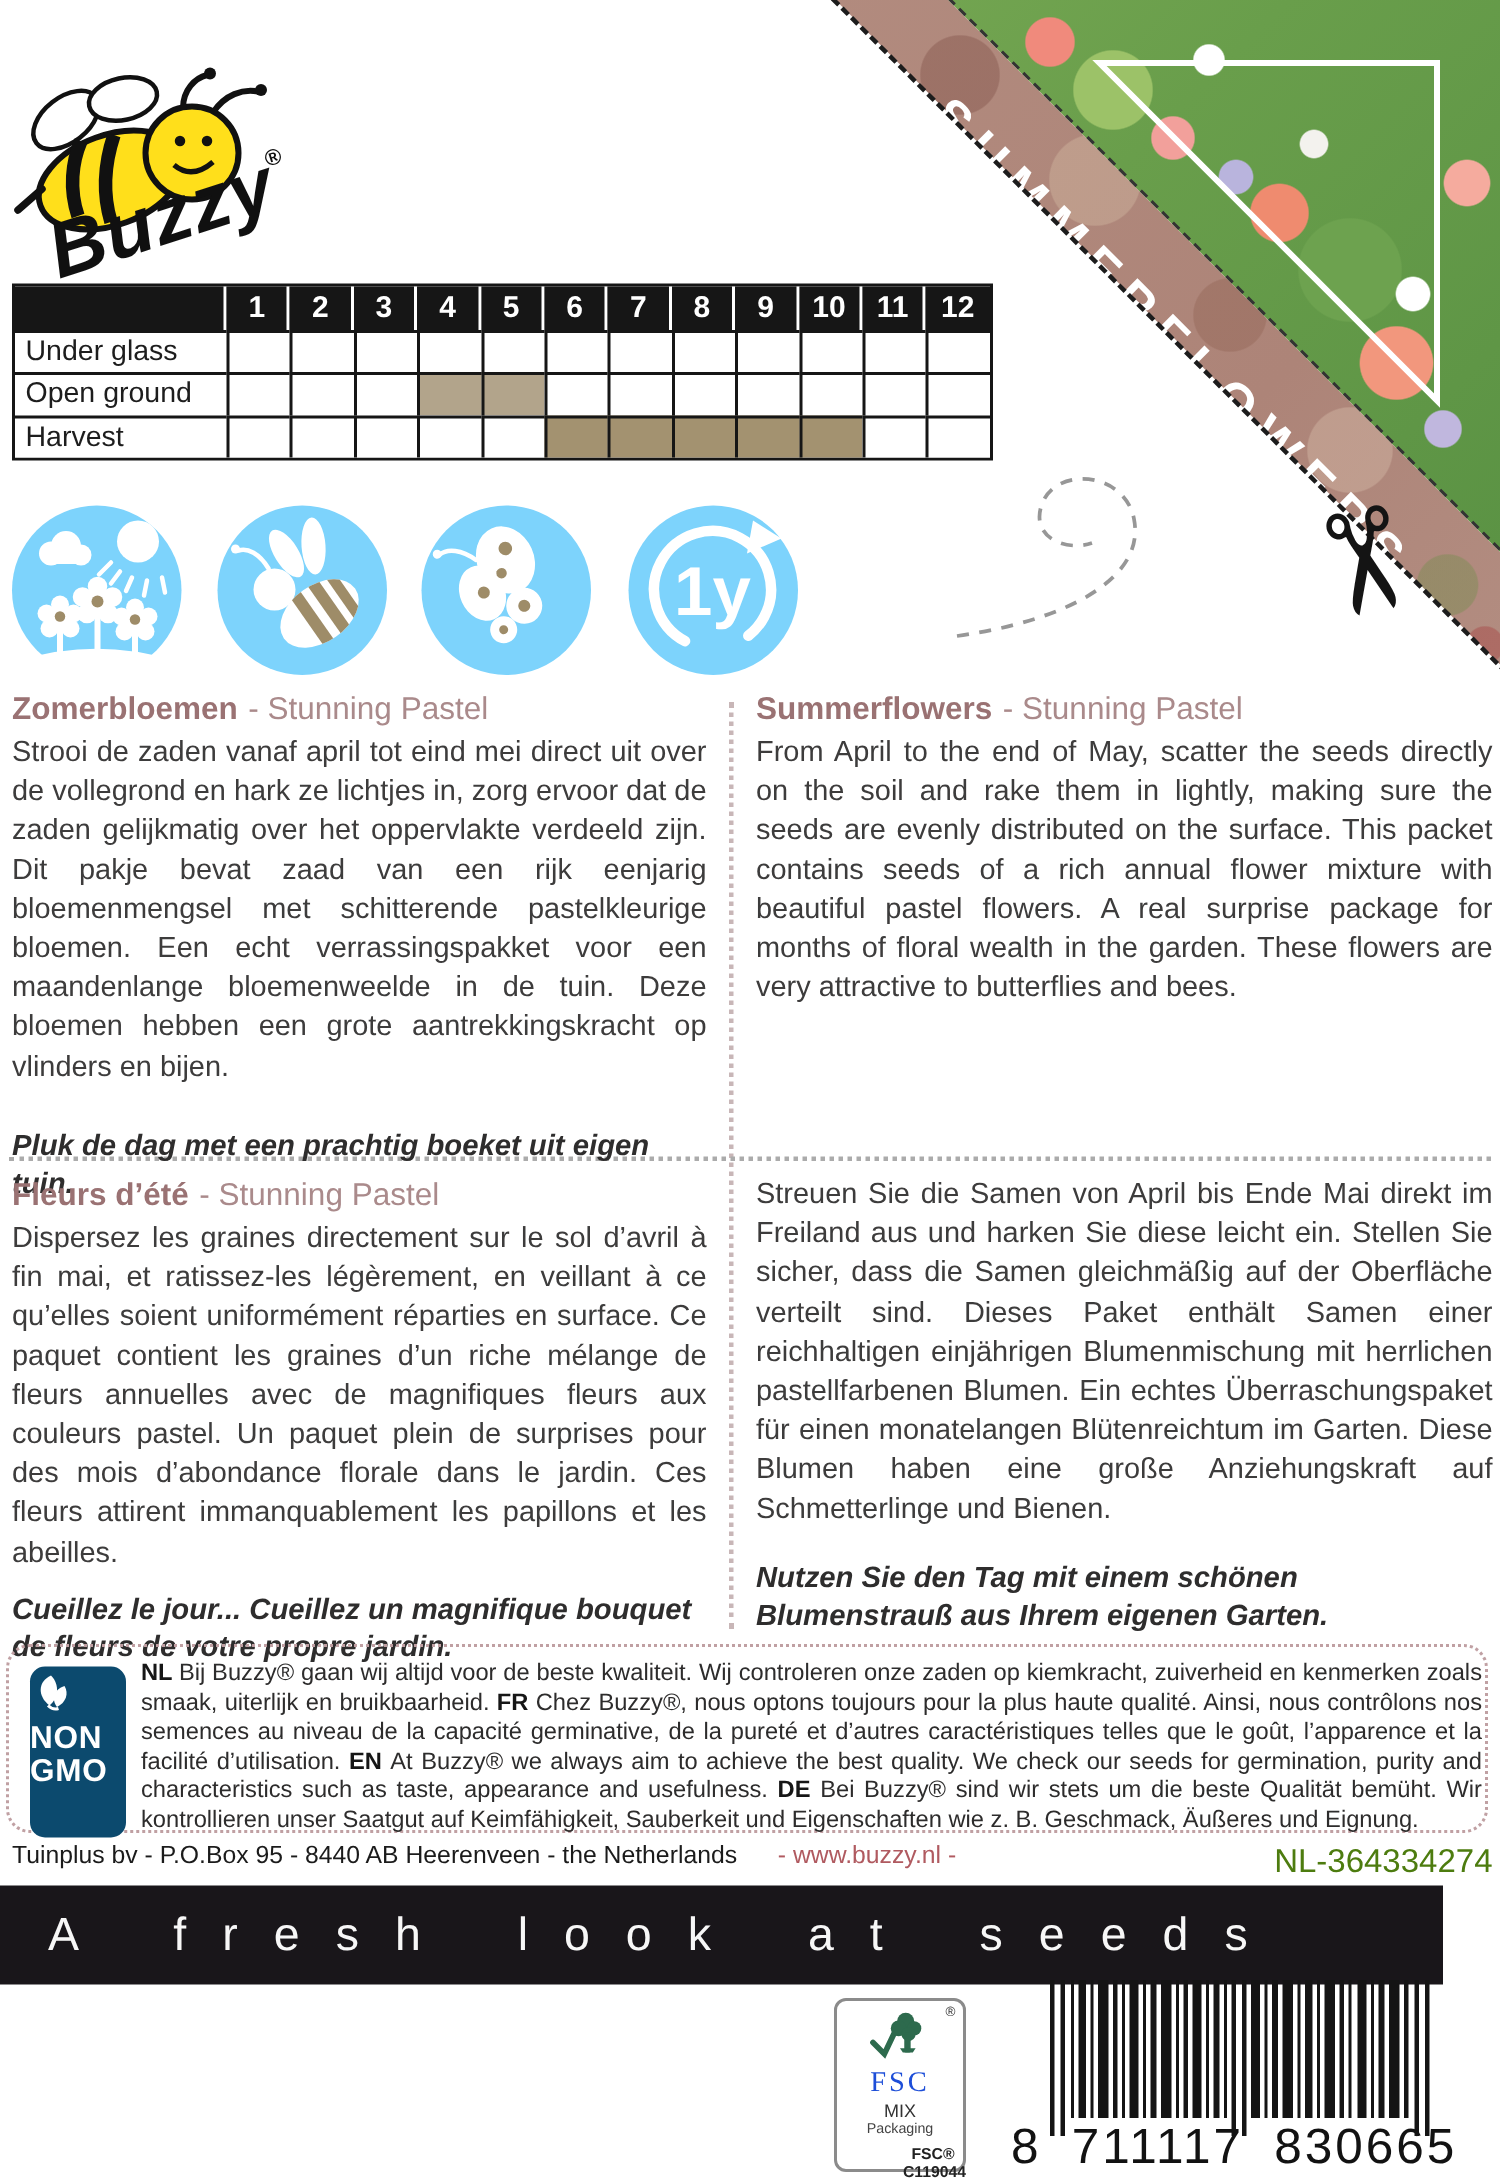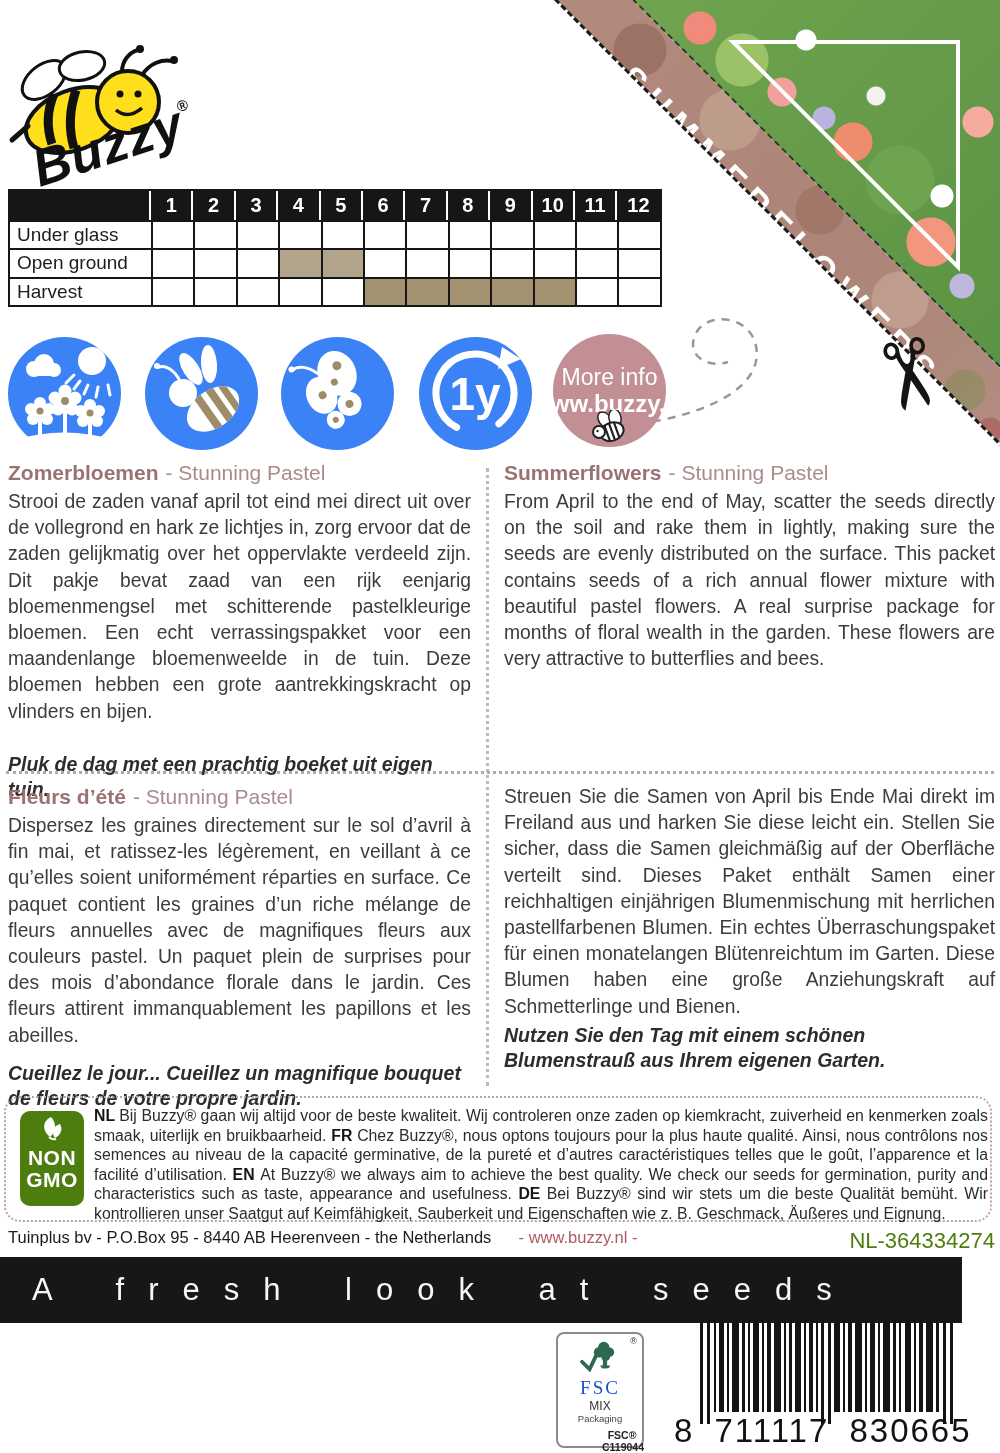--- a/index.html
+++ b/index.html
@@ -59,21 +59,21 @@
   .cal-cell{box-sizing:border-box;}
   .cal-head{background:#161616;color:#fff;font-weight:bold;font-size:20px;
     display:flex;align-items:center;justify-content:center;border-right:2px solid #fff;}
   .cal-head.no-sep{border-right:none;}
   .cal-label{font-size:19px;color:#1d1d1d;padding-left:7px;display:flex;align-items:center;
     border-top:2px solid #161616;background:#fff;}
   .cal-data{border-top:2px solid #161616;border-left:2px solid #161616;background:#fff;}
 
   
   .icon-circle{position:absolute;width:113px;height:113px;border-radius:50%;
-    background:#3b82f6;z-index:2;}
+    background:#7dd3fc;z-index:2;}
   .more-info{position:absolute;left:553px;top:334px;width:113px;height:113px;border-radius:50%;
     background:#c28f94;z-index:3;display:flex;flex-direction:column;align-items:center;
     justify-content:center;text-align:center;color:#fff;padding-top:0;}
   .mi-1{font-size:23px;line-height:26px;}
   .mi-2{font-size:24px;font-weight:bold;line-height:27px;}
   .bee-path{position:absolute;left:560px;top:300px;z-index:2;}
   .mi-bee{position:absolute;left:38px;top:76px;}
 
   
   .lang-block{position:absolute;z-index:2;}
@@ -83,32 +83,32 @@
   .block-de{left:504px;top:784px;width:491px;}
   .bh{margin:0 0 3px 0;font-size:21px;font-weight:normal;line-height:26px;}
   .bt{font-weight:bold;color:#9a7273;}
   .bs{color:#aa8a8b;margin-left:7px;}
   .bbody{margin:0;font-size:19.3px;line-height:26.2px;color:#3d3c3c;text-align:justify;}
   .tagline{margin:0;font-size:19.5px;line-height:25px;color:#2e2d2d;
     font-style:italic;font-weight:bold;}
   .block-nl .tagline{margin-top:27px;}
   .block-en .tagline{margin-top:40px;}
   .block-fr .tagline{margin-top:12px;}
-  .block-de .tagline{margin-top:3px;}
+  .block-de .tagline{margin-top:20px;}
 
   .divider-v{position:absolute;left:486px;top:468px;height:618px;width:0;
     border-left:3px dotted #c8b6b7;z-index:1;}
   .divider-h{position:absolute;left:6px;top:771px;width:988px;height:0;
     border-top:3px dotted #ababab;z-index:1;}
 
   
   .quality-box{position:absolute;left:4px;top:1096px;width:988px;height:126px;
     border:2px dotted #c0a0a3;border-radius:16px;box-sizing:border-box;z-index:2;}
-  .gmo-badge{position:absolute;left:14px;top:13px;width:64px;height:95px;border-radius:10px;
-    background:#4d7c0f;color:#fff;text-align:center;}
+  .gmo-badge{position:absolute;left:14px;top:13px;width:64px;height:114px;border-radius:10px;
+    background:#0c4a6e;color:#fff;text-align:left;}
   .gmo-line{font-size:21px;font-weight:bold;line-height:22px;letter-spacing:.5px;}
   .quality-text{position:absolute;left:88px;top:8px;width:894px;margin:0;
     font-size:15.8px;line-height:19.6px;color:#2d2c2c;text-align:justify;}
   .quality-text b{color:#161616;}
 
   
   .footer-address{position:absolute;left:8px;top:1228px;font-size:16.5px;color:#1b1b1b;z-index:2;}
   .footer-site{position:absolute;left:578px;top:1228px;transform:translateX(-50%);
     font-size:16.5px;color:#b05a60;z-index:2;}
   .footer-article{position:absolute;right:5px;top:1228px;font-size:22px;color:#4d7c0f;z-index:2;}
@@ -326,34 +326,20 @@
       <circle cx="56" cy="56" r="39" fill="none" stroke="#fff" stroke-width="7" stroke-dasharray="200 45" transform="rotate(118 56 56)" stroke-linecap="round"></circle>
       <polygon points="83,10 102,22 79,32" fill="#fff"></polygon>
       <text x="56" y="73" text-anchor="middle" font-size="46" font-weight="bold" fill="#fff" font-family="Liberation Sans, sans-serif">1y</text>
     </svg>
   </div>
 
   <svg class="bee-path" width="240" height="160">
     <path d="M78,124 C150,114 204,86 196,46 C190,14 142,10 134,38 C128,58 150,68 168,62" stroke="#979797" stroke-width="2.5" stroke-dasharray="8 7" fill="none"></path>
   </svg>
 
-  <div class="more-info">
-    <div class="mi-1">More info</div>
-    <div class="mi-2">www.buzzy.nl</div>
-    <svg class="mi-bee" width="40" height="34" viewBox="0 0 40 34">
-      <ellipse cx="14" cy="10" rx="6" ry="9" transform="rotate(-36 14 10)" fill="#fff" stroke="#222" stroke-width="1.5"></ellipse>
-      <ellipse cx="24" cy="8" rx="6" ry="9" transform="rotate(-10 24 8)" fill="#fff" stroke="#222" stroke-width="1.5"></ellipse>
-      <g transform="rotate(-20 20 22)">
-        <ellipse cx="21" cy="22" rx="12" ry="9" fill="#fff" stroke="#222" stroke-width="2"></ellipse>
-        <path d="M16,14 L16,31 M21,13 L21,31 M26,14 L26,30" stroke="#222" stroke-width="2.2"></path>
-      </g>
-      <circle cx="8" cy="22" r="6" fill="#fff" stroke="#222" stroke-width="2"></circle>
-      <circle cx="6.5" cy="21" r="1.2" fill="#222"></circle>
-    </svg>
-  </div>
 
   <section class="lang-block block-nl">
     <h2 class="bh"><span class="bt">Zomerbloemen</span><span class="bs">- Stunning Pastel</span></h2>
     <p class="bbody">Strooi de zaden vanaf april tot eind mei direct uit over de vollegrond en hark ze lichtjes in, zorg ervoor dat de zaden gelijkmatig over het oppervlakte verdeeld zijn. Dit pakje bevat zaad van een rijk eenjarig bloemenmengsel met schitterende pastelkleurige bloemen. Een echt verrassingspakket voor een maandenlange bloemenweelde in de tuin. Deze bloemen hebben een grote aantrekkingskracht op vlinders en bijen.</p>
     <p class="tagline">Pluk de dag met een prachtig boeket uit eigen tuin.</p>
   </section>
 
   <section class="lang-block block-en">
     <h2 class="bh"><span class="bt">Summerflowers</span><span class="bs">- Stunning Pastel</span></h2>
     <p class="bbody">From April to the end of May, scatter the seeds directly on the soil and rake them in lightly, making sure the seeds are evenly distributed on the surface. This packet contains seeds of a rich annual flower mixture with beautiful pastel flowers. A real surprise package for months of floral wealth in the garden. These flowers are very attractive to butterflies and bees.</p>

